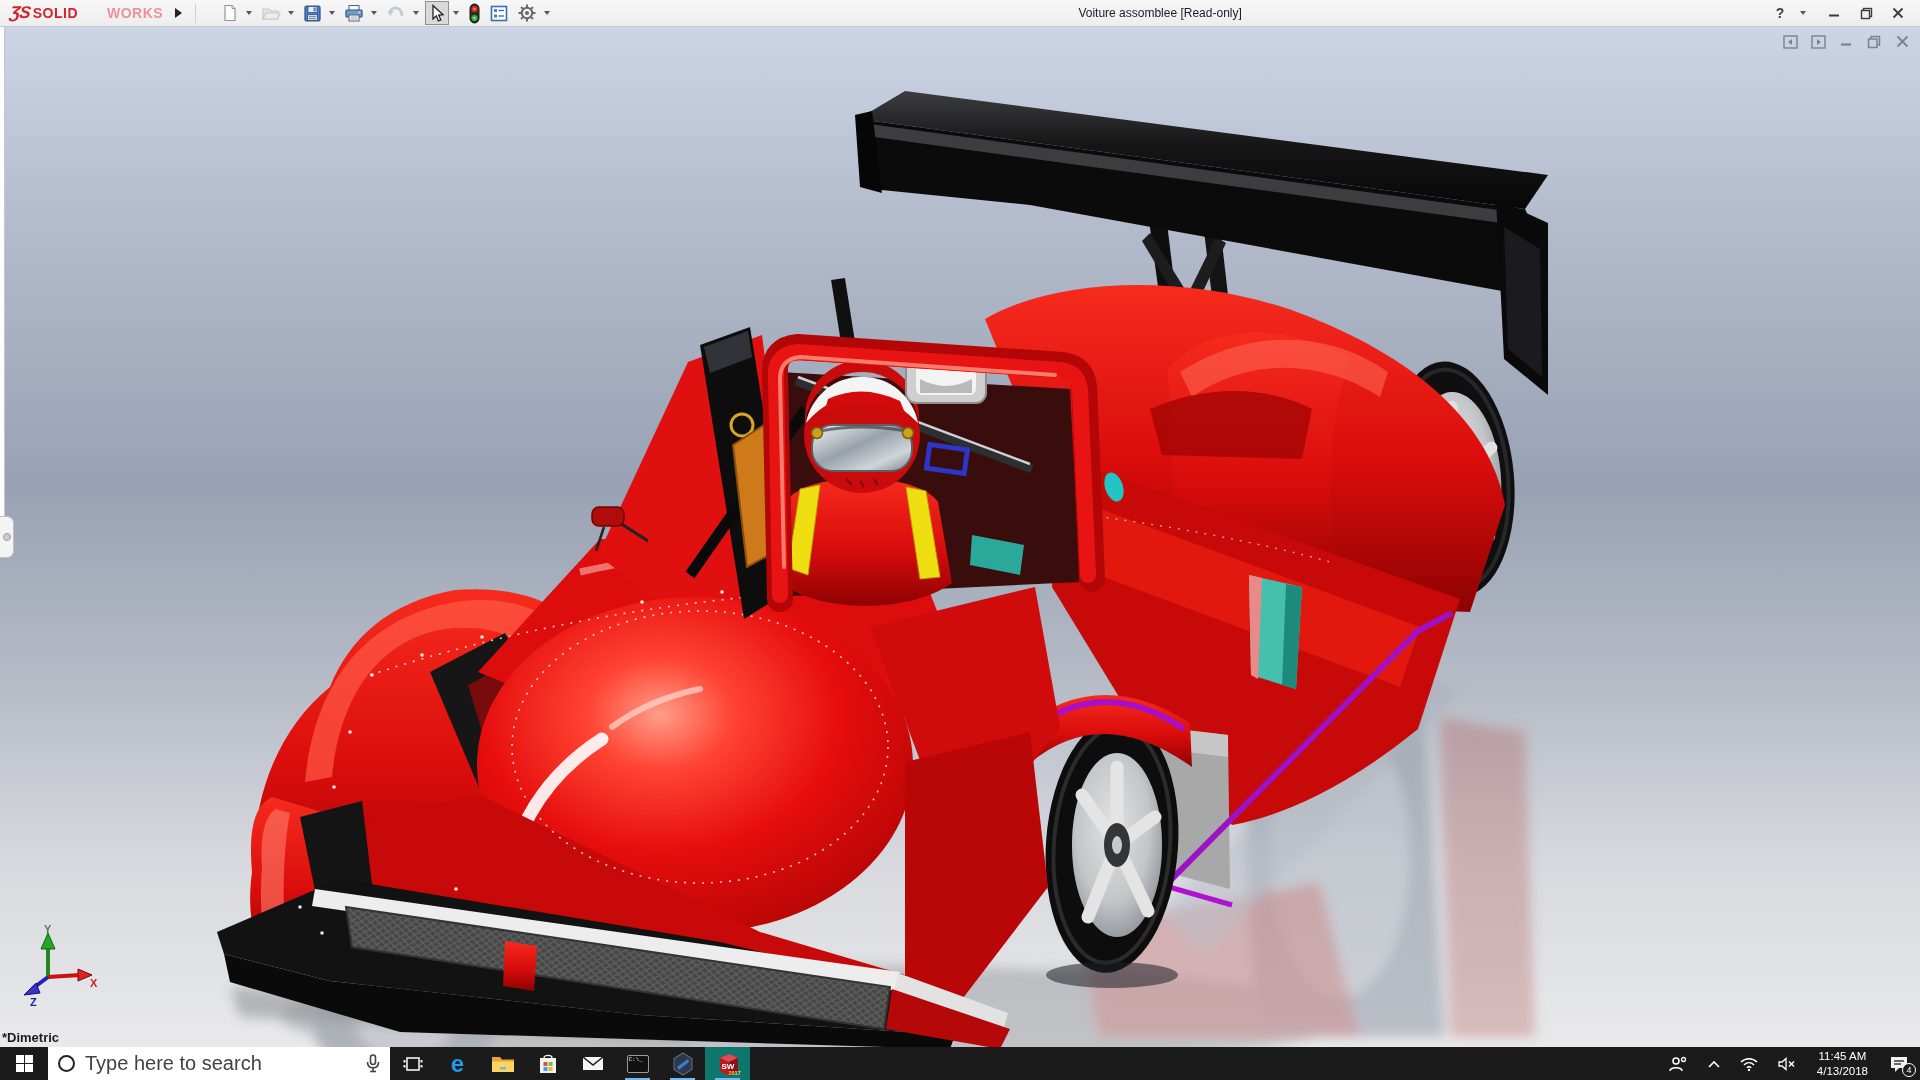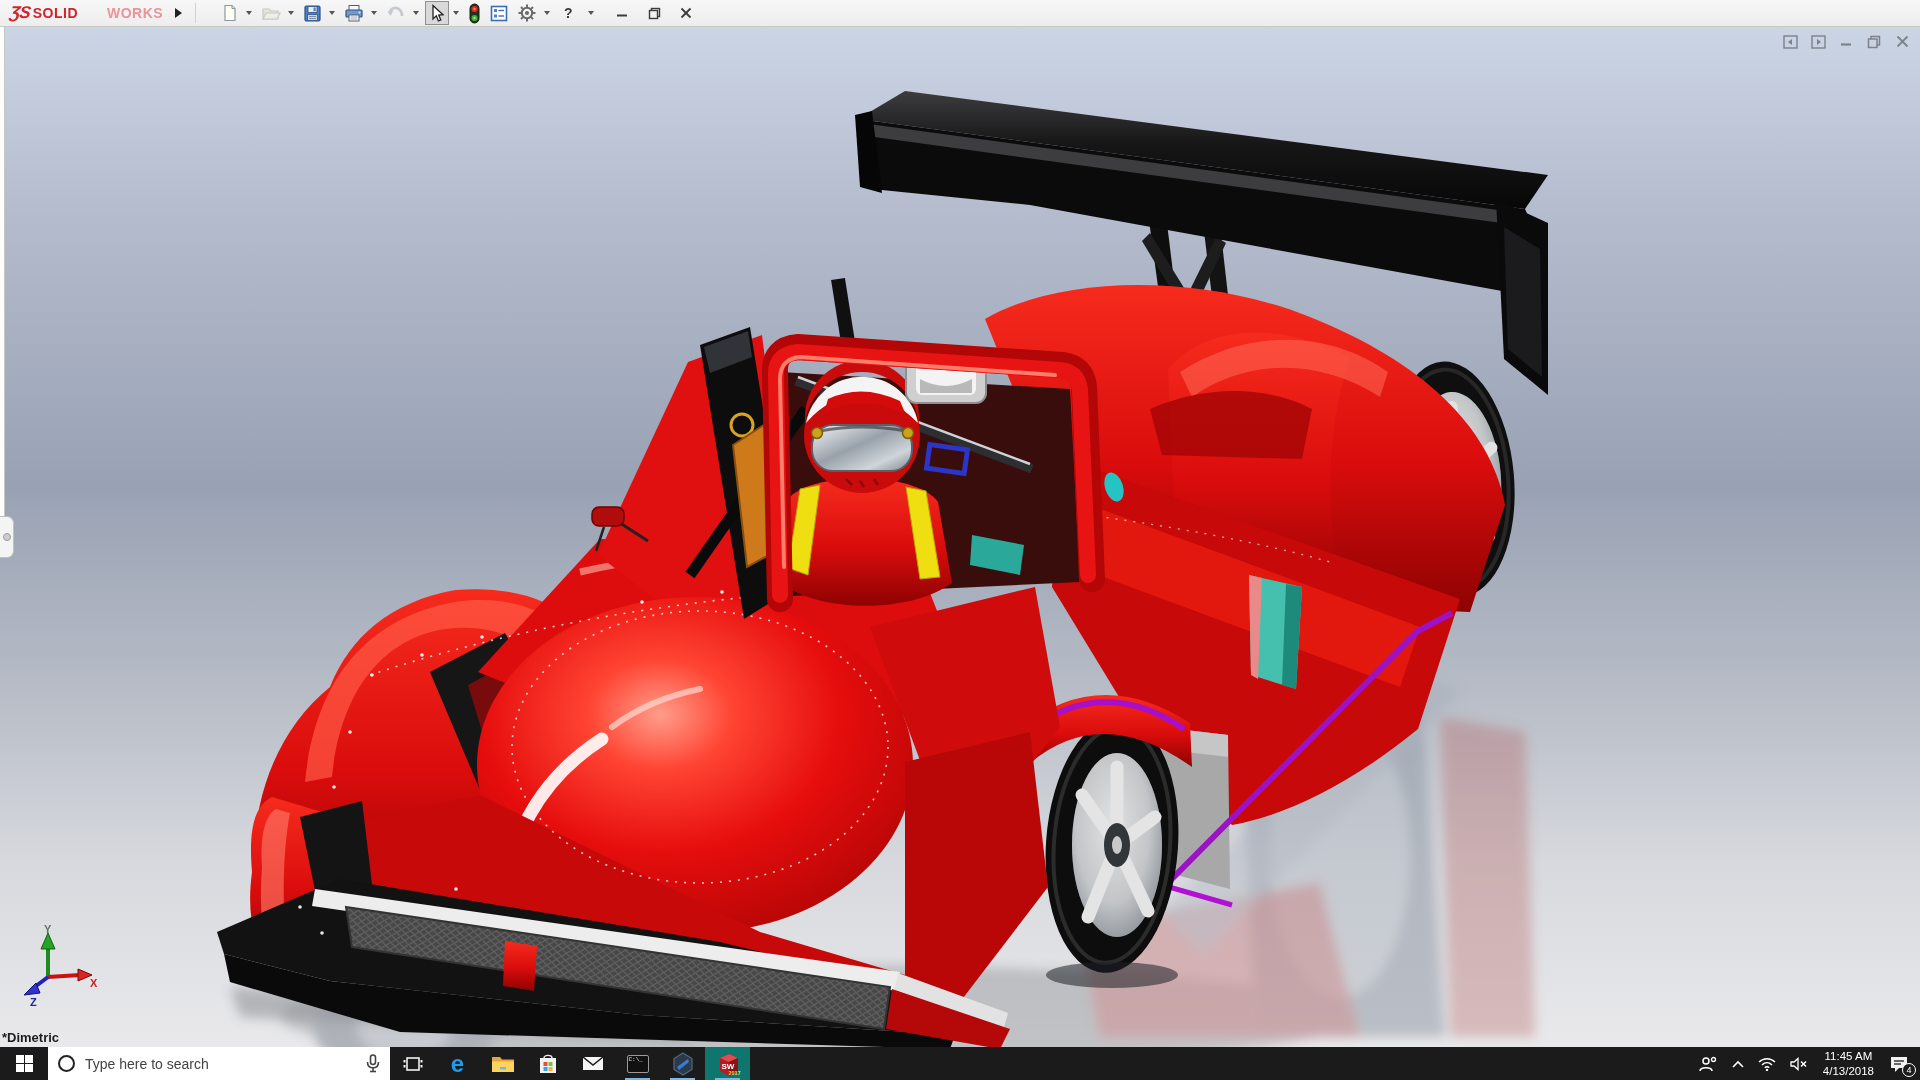--- a/index.html
+++ b/index.html
@@ -38,26 +38,26 @@
   .doc-controls { position:absolute; top:7px; right:10px; display:flex; align-items:center; gap:12px; }
   .doc-btn { width:16px; height:15px; display:flex; align-items:center; justify-content:center; cursor:pointer; }
   .view-label { position:absolute; left:2px; bottom:2px; font-size:13px; font-weight:700; color:#1c1c1c; }
   .triad { position:absolute; left:18px; bottom:40px; }
 
   
   .taskbar { position:absolute; bottom:0; left:0; width:1920px; height:33px; background:#1b1b1b; display:flex; align-items:stretch; }
   .start-btn { width:48px; display:flex; align-items:center; justify-content:center; cursor:pointer; }
   .search-box { width:342px; background:#ffffff; display:flex; align-items:center; padding:0 10px; gap:10px; }
   .cortana-ring { width:17px; height:17px; border-radius:50%; border:2.5px solid #222; flex:none; cursor:pointer; }
-  .search-input { flex:1; border:none; outline:none; font-size:14px; color:#4c1d95; background:transparent; font-family:"Liberation Sans",sans-serif; }
+  .search-input { flex:1; border:none; outline:none; font-size:20px; color:#4c1d95; background:transparent; font-family:"Liberation Sans",sans-serif; }
   .search-input::placeholder { color:#424242; }
   .tb-app { width:45px; position:relative; display:flex; align-items:center; justify-content:center; cursor:pointer; }
   .run-bar { position:absolute; bottom:0; left:10px; right:10px; height:2px; background:#76b9ed; }
   .tb-app.active { background:#0f766e; }
-  .tray { margin-left:auto; display:flex; align-items:center; padding-right:4px; }
+  .tray { margin-left:auto; display:flex; align-items:center; gap:6px; padding-right:4px; }
   .tray-btn { height:33px; display:flex; align-items:center; justify-content:center; padding:0 7px; cursor:pointer; color:#fff; }
   .clock { font-size:11.5px; color:#fff; text-align:center; line-height:1.3; padding:0 8px; cursor:pointer; }
   .action-center { position:relative; }
   .badge { position:absolute; right:0px; bottom:3px; width:14px; height:14px; border-radius:50%; background:#1b1b1b;
     border:1px solid #fff; color:#fff; font-size:9px; display:flex; align-items:center; justify-content:center; }
   .edge-glyph { font-size:24px; font-weight:bold; color:#1e9ce8; line-height:1; }
   .cmd-box { width:22px; height:18px; background:#111; border:1px solid #9a9a9a; border-radius:2px; color:#eee;
     font-family:"Liberation Mono",monospace; font-size:6px; padding:1px; line-height:1; }
   .sw-cube { width:24px; height:24px; position:relative; }
 </style>
@@ -163,20 +163,21 @@
             <line x1="16" y1="4" x2="14.1" y2="5.9"></line>
               <line x1="5.9" y1="14.1" x2="4" y2="16"></line>
           </g>
         </g>
         <circle cx="10" cy="10" r="2" fill="#6a6a6a"></circle>
       </svg>
     </div>
       <div class="caret"></div>
   </div>
 
+  <div class="tb-title">Voiture assomblee [Read-only]</div>
 
   <div class="win-controls">
     <div class="win-btn">
         <span class="help-label">?</span>
       </div>
     <div class="caret" style="margin-right:10px;"></div>
     <div class="win-btn">
       <svg width="12" height="12" viewBox="0 0 12 12">
           <line x1="1" y1="8.5" x2="11" y2="8.5" stroke="#3c3c3c" stroke-width="2"></line>
         </svg>

